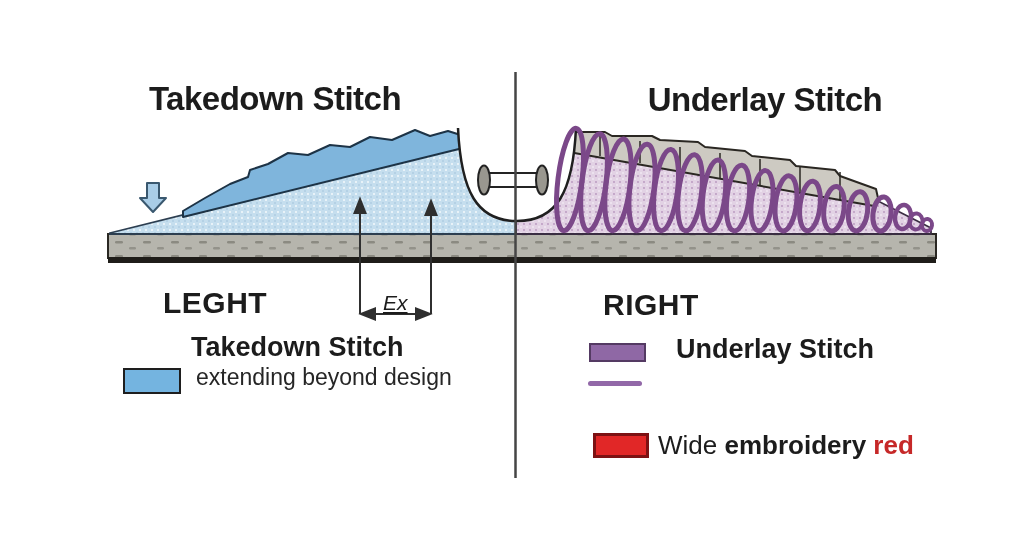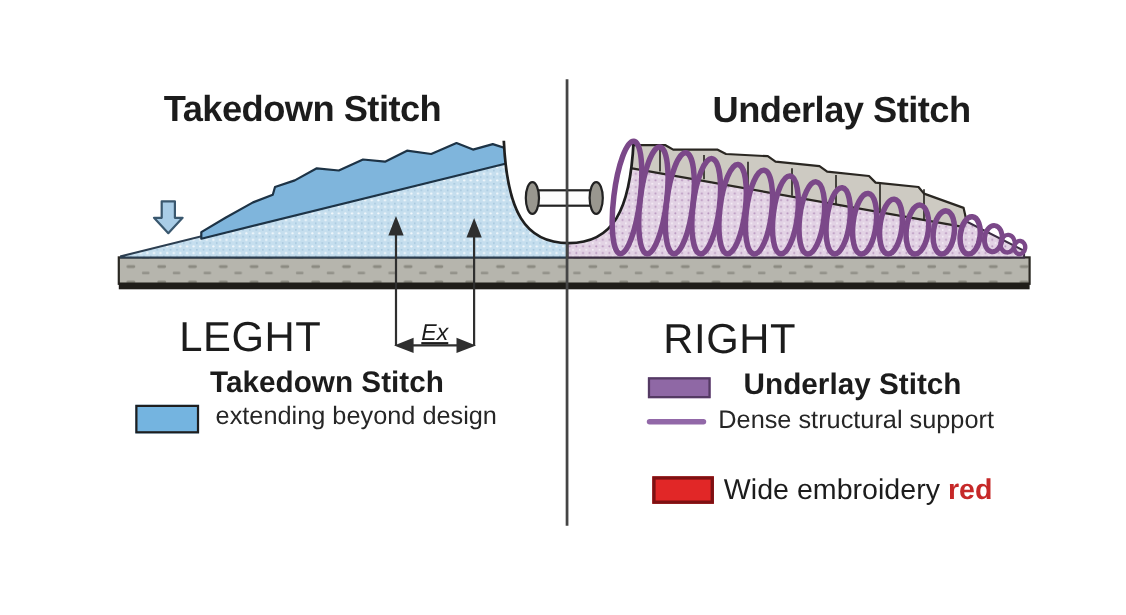--- a/index.html
+++ b/index.html
@@ -2,31 +2,31 @@
 <html><head>
 <meta charset="utf-8">
 <style>
   html,body{margin:0;padding:0;background:#fff;}
   #stage{
     position:relative;width:1024px;height:559px;background:#ffffff;overflow:hidden;
     font-family:"Liberation Sans", sans-serif;color:#1c1c1c;
   }
   .abs{position:absolute;}
   .title{font-size:33px;font-weight:700;letter-spacing:-0.5px;white-space:nowrap;}
-  .side-label{font-size:38px;font-weight:400;letter-spacing:0.5px;white-space:nowrap;}
+  .side-label{font-size:30px;font-weight:700;letter-spacing:0.5px;white-space:nowrap;}
   .legend-title{font-size:27px;font-weight:700;white-space:nowrap;}
   .legend-desc{font-size:23px;line-height:26px;color:#262626;white-space:nowrap;}
   .dim-label{font-size:21px;font-style:italic;font-weight:500;text-decoration:underline;}
   .swatch{box-sizing:border-box;}
   .swatch-blue{width:58px;height:26px;background:#74b4e0;border:2px solid #1e1e1e;}
   .swatch-purple{width:57px;height:19px;background:#8f68a5;border:2px solid #543a63;}
   .swatch-line{width:54px;height:5px;background:#9268a8;border-radius:3px;}
   .swatch-red{width:56px;height:25px;background:#e12727;border:3px solid #7d1113;}
   .main-row{font-size:26px;white-space:nowrap;}
-  .main-mid{font-weight:400;}
+  .main-mid{font-weight:700;}
   .main-red{font-weight:700;color:#c62828;}
 </style>
 </head>
 <body>
 
 <div id="stage">
 
   <svg class="abs" style="left:0;top:0" width="1024" height="559" viewBox="0 0 1024 559">
     <defs>
       <pattern id="dotsBlue" width="6" height="6" patternUnits="userSpaceOnUse">
@@ -131,21 +131,20 @@
   <div class="abs legend-title" style="left:191px;top:332px">Takedown Stitch</div>
   <div class="abs swatch swatch-blue" style="left:123px;top:368px"></div>
   <div class="abs legend-desc" style="left:196px;top:364px">
     <span style="display:block">extending beyond design</span>
   </div>
 
   <div class="abs legend-title" style="left:676px;top:334px">Underlay Stitch</div>
   <div class="abs swatch swatch-purple" style="left:589px;top:343px"></div>
   <div class="abs swatch swatch-line" style="left:588px;top:381px"></div>
   <div class="abs legend-desc" style="left:647px;top:369px;line-height:24.5px">
-    <span style="display:block;padding-left:6px">Dense structural support</span>
   </div>
   <div class="abs swatch swatch-red" style="left:593px;top:433px"></div>
   <div class="abs main-row" style="left:658px;top:430px">
     <span>Wide</span>
     <span class="main-mid">embroidery</span>
     <span class="main-red">red</span>
   </div>
 
 </div>
 

